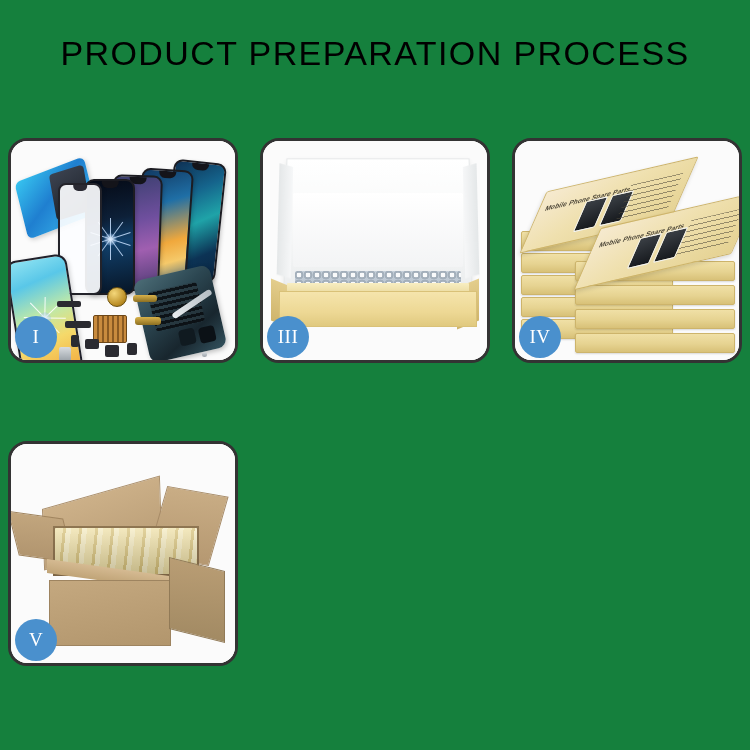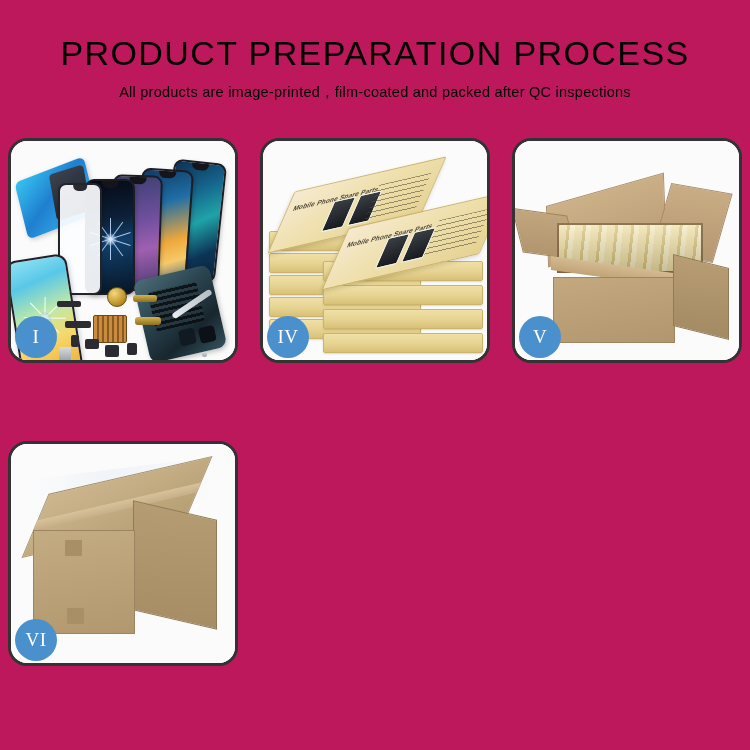--- a/index.html
+++ b/index.html
@@ -9,21 +9,21 @@
     height: 750px;
     background: #ffffff;
     font-family: "Liberation Sans", sans-serif;
     overflow: hidden;
   }
 
   .page {
     position: relative;
     width: 750px;
     height: 750px;
-    background: #be185d;
+    background: #15803d;
   }
 
   
   .header {
     position: absolute;
     top: 34px;
     left: 0;
     width: 750px;
     text-align: center;
   }
@@ -543,21 +543,20 @@
     transform: rotate(-7deg);
   }
 </style>
 </head>
 <body>
 
 <div class="page">
 
   <div class="header">
     <div class="title">PRODUCT PREPARATION PROCESS</div>
-    <div class="subtitle">All products are image-printed，film-coated and packed after QC inspections</div>
   </div>
 
   <div class="grid">
 
     <div class="panel">
       <div class="panel-inner">
         <div class="scene">
           <div class="film-blue"></div>
 
           <div class="ph ph-5"></div>
@@ -611,20 +610,34 @@
 
             <div class="pt silver" style="right:-6px; bottom:12px; width:5px; height:5px; border-radius:50%;"></div>
             <div class="tweezer"></div>
           </div>
         </div>
       </div>
       <div class="badge">I</div>
     </div>
 
 
+    <div class="panel">
+      <div class="panel-inner">
+        <div class="scene">
+          <div class="box3-lid"></div>
+          <div class="box3-foam"></div>
+          <div class="box3-bubbles"></div>
+          <div class="box3-left"></div>
+          <div class="box3-right"></div>
+          <div class="box3-rim"></div>
+          <div class="box3-front"></div>
+        </div>
+      </div>
+      <div class="badge">III</div>
+    </div>
 
     <div class="panel">
       <div class="panel-inner">
         <div class="stack">
 
           <div class="sbox" style="left:6px; top:90px;"></div>
           <div class="sbox" style="left:6px; top:112px;"></div>
           <div class="sbox" style="left:6px; top:134px;"></div>
           <div class="sbox" style="left:6px; top:156px;"></div>
           <div class="sbox" style="left:6px; top:178px;"></div>
@@ -661,29 +674,15 @@
           <div class="c5-inner"></div>
           <div class="c5-yellow"></div>
           <div class="c5-rim"></div>
           <div class="c5-front"></div>
           <div class="c5-side"></div>
         </div>
       </div>
       <div class="badge">V</div>
     </div>
 
-    <div class="panel">
-      <div class="panel-inner">
-        <div class="scene">
-          <div class="c6-sheen"></div>
-          <div class="c6-top"></div>
-          <div class="c6-tape"></div>
-          <div class="c6-side"></div>
-          <div class="c6-front"></div>
-          <div class="c6-tab1"></div>
-          <div class="c6-tab2"></div>
-        </div>
-      </div>
-      <div class="badge">VI</div>
-    </div>
 
   </div>
 </div>
 
 </body></html>

